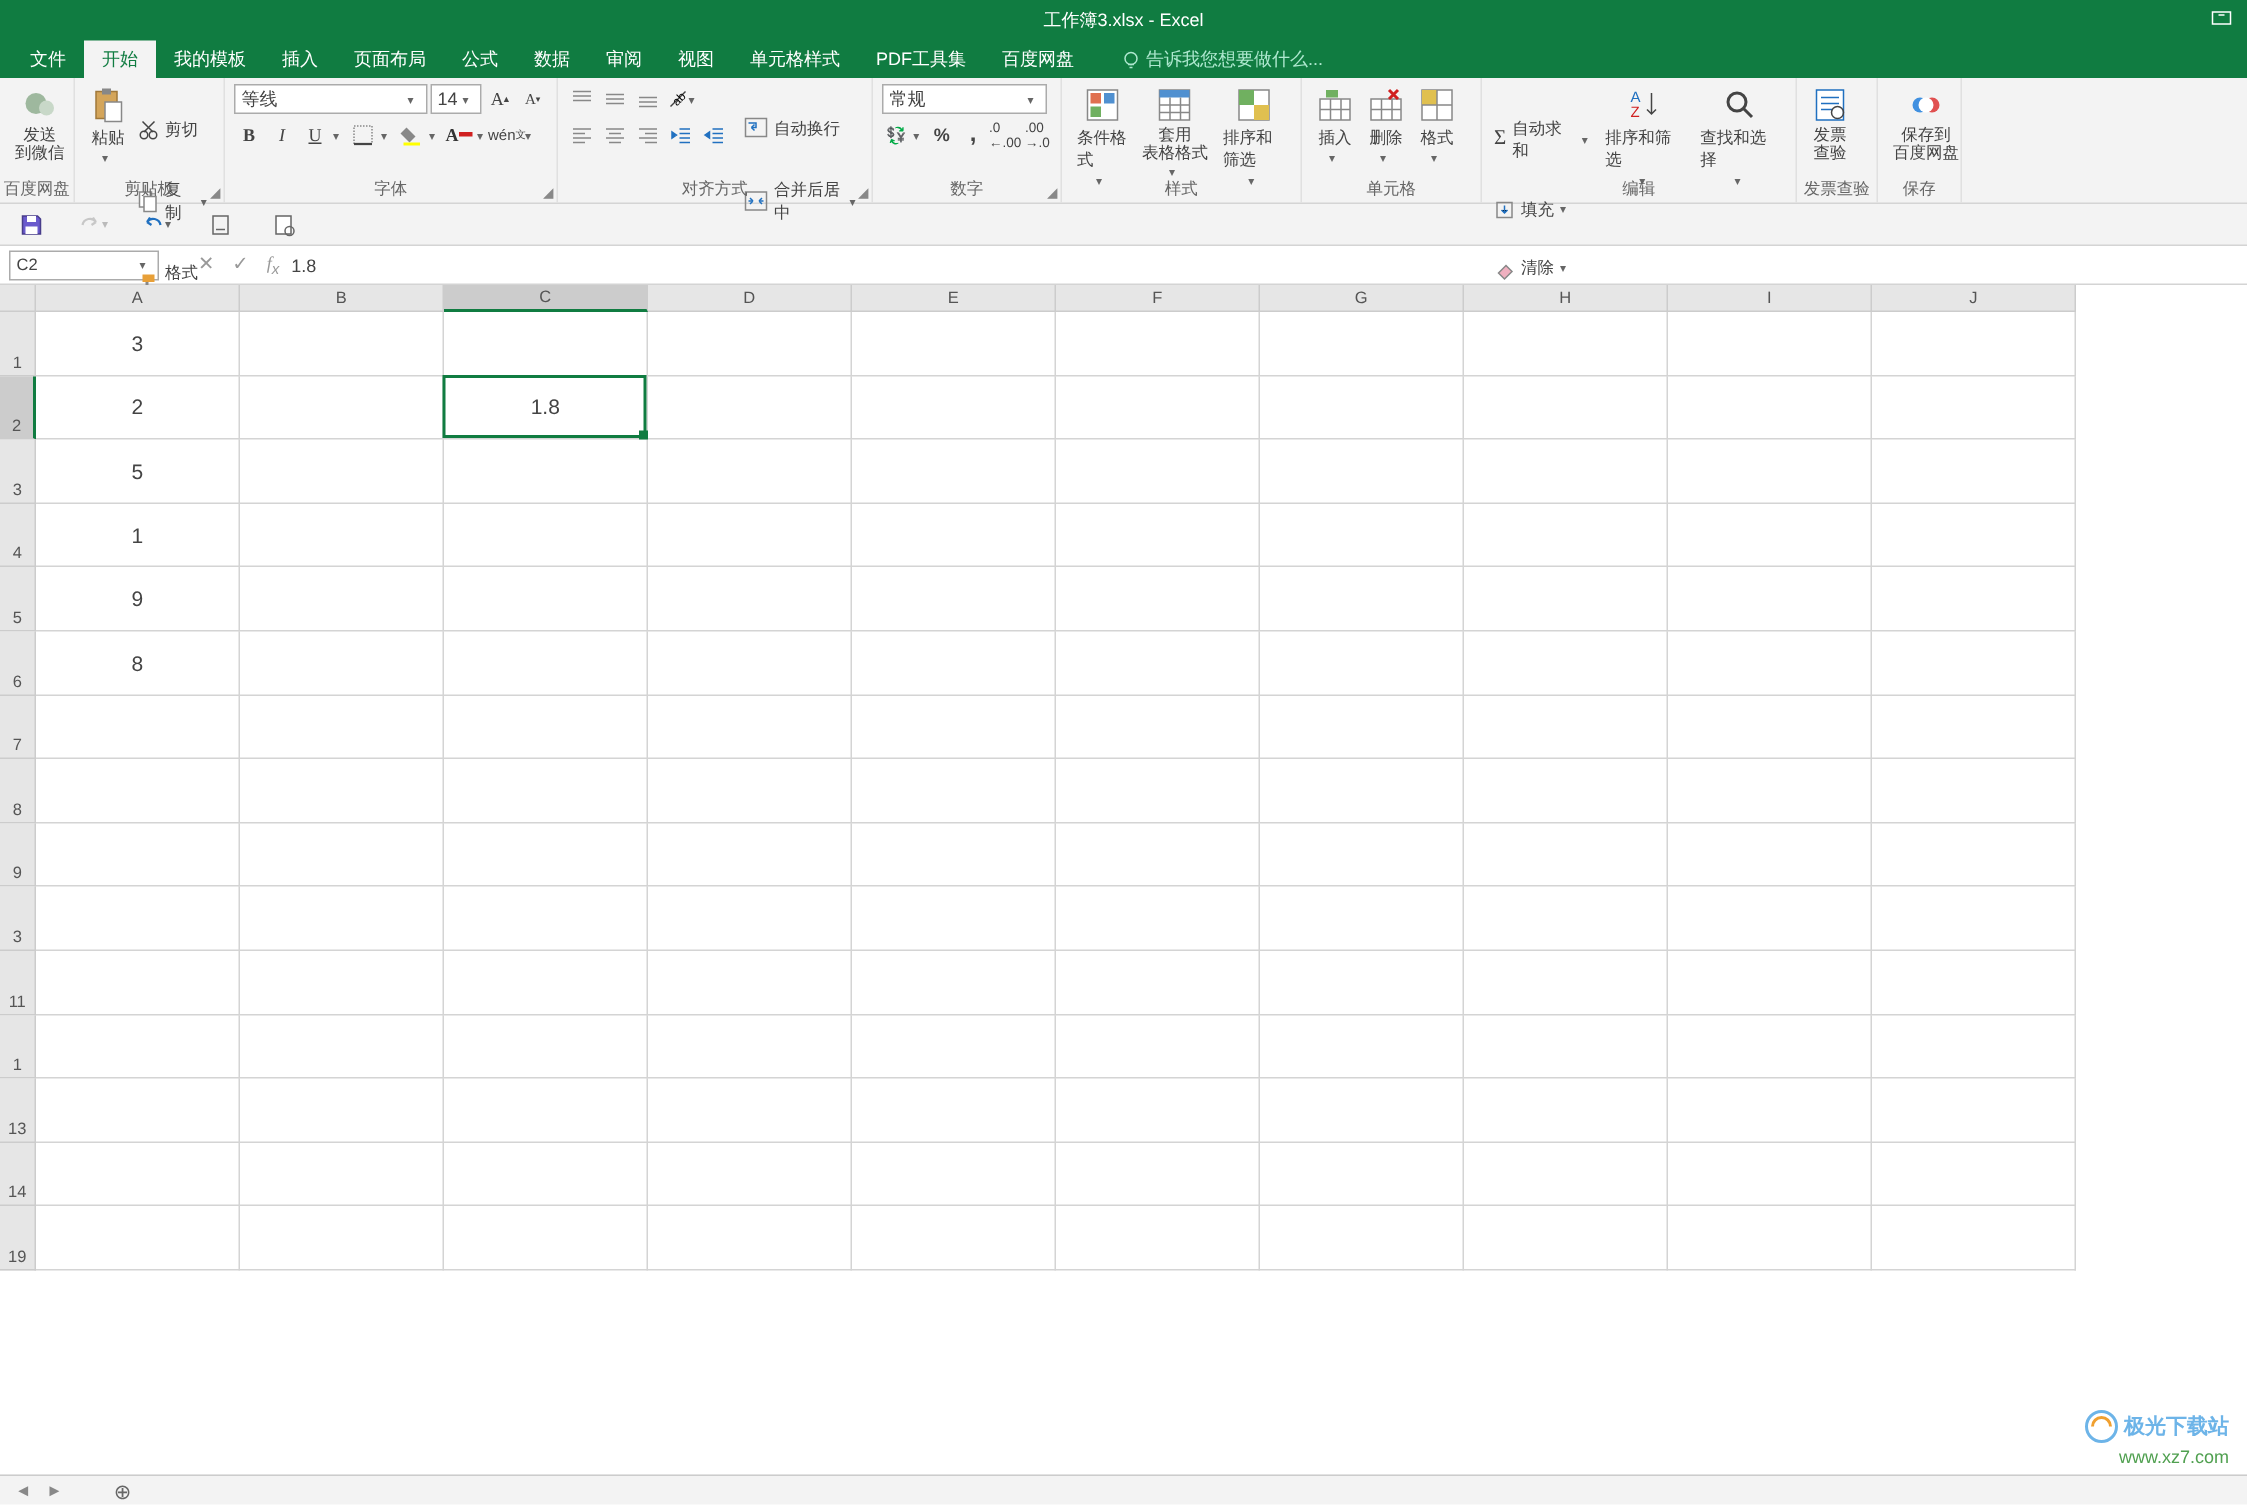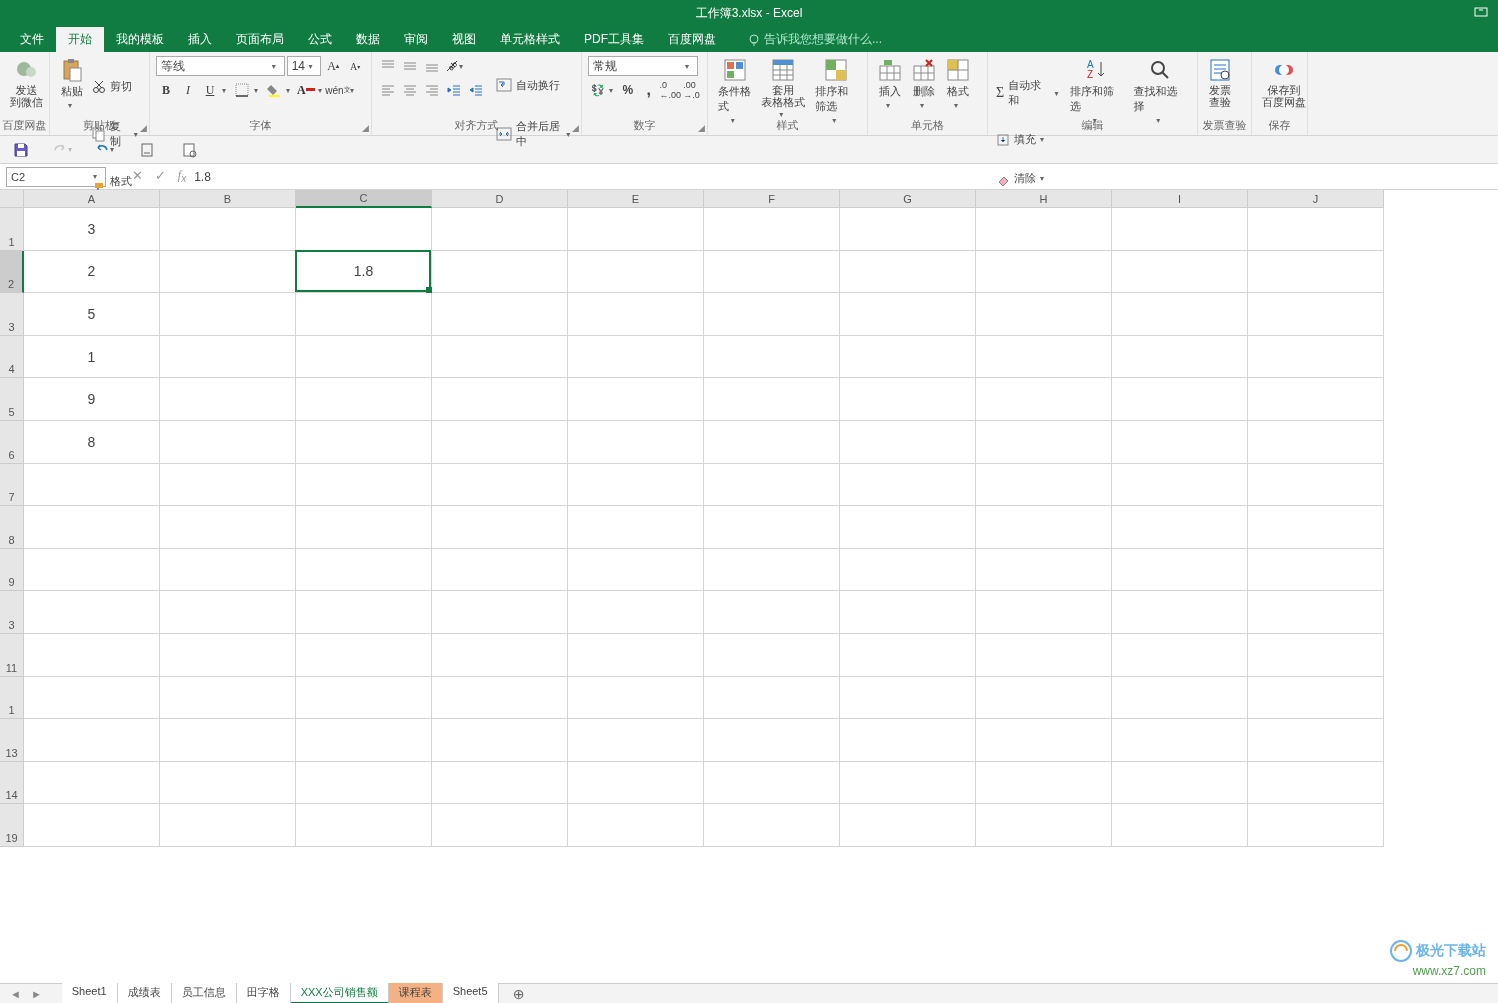--- a/index.html
+++ b/index.html
@@ -734,29 +734,20 @@
         <div class="selhandle"></div>
       </div>
   </div>
 </div>
 
 <div class="sheettabs">
   <div class="navbtns">
     <span>◄</span>
     <span>►</span>
   </div>
-  <div id="stabs" style="display:flex">
-      <div class="stab">Sheet1</div>
-      <div class="stab">成绩表</div>
-      <div class="stab">员工信息</div>
-      <div class="stab">田字格</div>
-      <div class="stab active">XXX公司销售额</div>
-      <div class="stab highlight">课程表</div>
-      <div class="stab">Sheet5</div>
-    </div>
   <div class="addsheet">⊕</div>
 </div>
 
 <div class="watermark">
   <div style="display:flex;align-items:center;gap:4px">
     <svg width="22" height="22">
         <circle cx="11" cy="11" r="10" fill="none" stroke="#6db4e8" stroke-width="2"></circle>
         <path d="M5 11 A6 6 0 0 1 17 11" fill="none" stroke="#f0a030" stroke-width="2"></path>
       </svg>
     <span style="font-size:14px;font-weight:bold">极光下载站</span>

